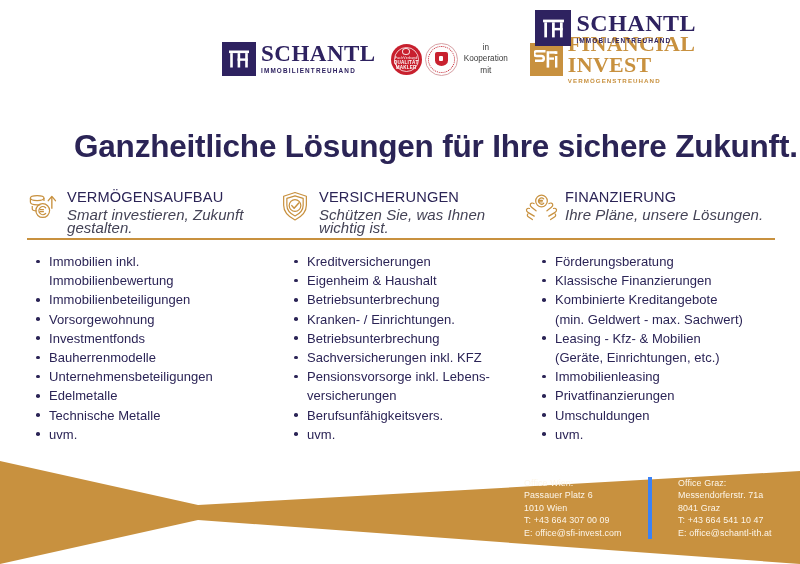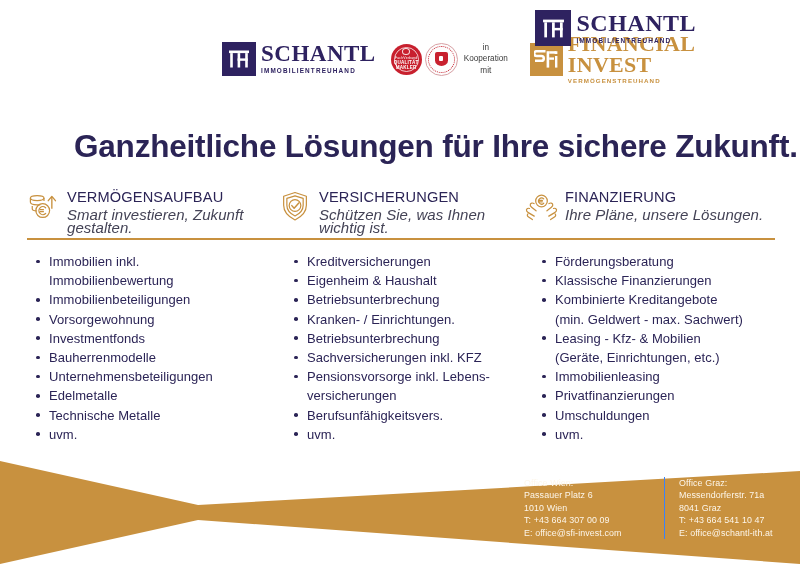--- a/index.html
+++ b/index.html
@@ -156,26 +156,26 @@
     content:"";position:absolute;left:1px;top:7.5px;
     width:3.6px;height:3.6px;border-radius:50%;background:#2b2456;
   }
   .bullets li .cont{display:block;}
 
   
   .bowtie{position:absolute;left:0;top:430px;width:800px;height:134px;}
 
   .footer-text{
     position:absolute;left:524px;top:477px;
-    display:flex;gap:16px;
+    display:flex;gap:0;
     color:#fdf6ea;
   }
   .fcol{font-size:8.9px;line-height:12.4px;letter-spacing:0.1px;}
   .fcol-1{width:124px;}
-  .fcol-2{padding-left:14px;border-left:1px solid #3b82f6;}
+  .fcol-2{padding-left:26px;border-left:4px solid #3b82f6;}
   .fcol div{white-space:nowrap;}
 </style>
 </head>
 <body>
 
 <div class="page">
 
   <div class="header">
 
     <div class="logo-row">

